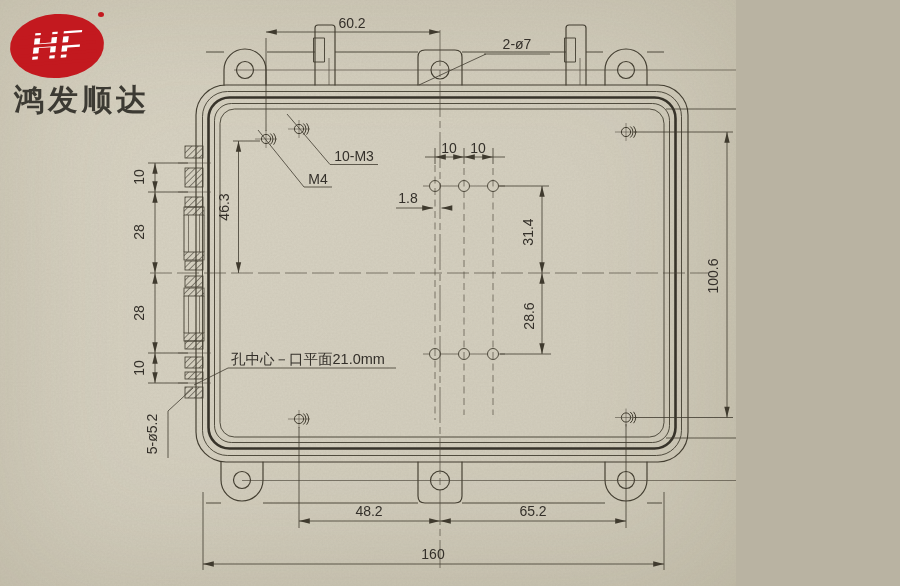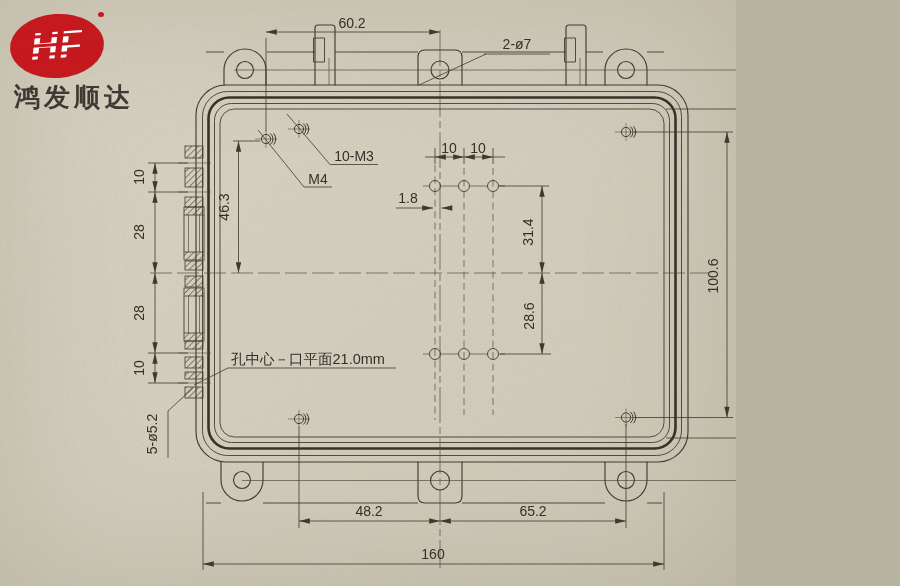--- a/index.html
+++ b/index.html
@@ -29,21 +29,21 @@
   }
   .logo-hf{
     color:#fff;font-family:"Liberation Sans",sans-serif;font-weight:800;font-style:italic;
     font-size:38px;letter-spacing:1px;line-height:1;position:relative;top:-1px;
   }
   .ls{position:absolute;left:8px;right:8px;height:2.5px;background:var(--color-logo_red,#c3191f);}
   .l1{top:20px}.l2{top:29px}.l3{top:38px}.l4{top:47px}
   .logo-dot{position:absolute;left:98px;top:12px;width:6px;height:5px;border-radius:50%;
     background:var(--color-logo_red,#c3191f);}
   .company{
-    position:absolute;left:14px;top:80px;font-size:26px;font-weight:600;letter-spacing:4px;
+    position:absolute;left:14px;top:80px;font-size:30px;font-weight:600;letter-spacing:4px;
     color:#3c3a33;font-family:"DejaVu Sans","Liberation Sans",sans-serif;white-space:nowrap;
   }
 </style>
 </head>
 <body>
 
 <div class="stage">
 
 <svg width="900" height="586" viewBox="0 0 900 586">
   <defs>

